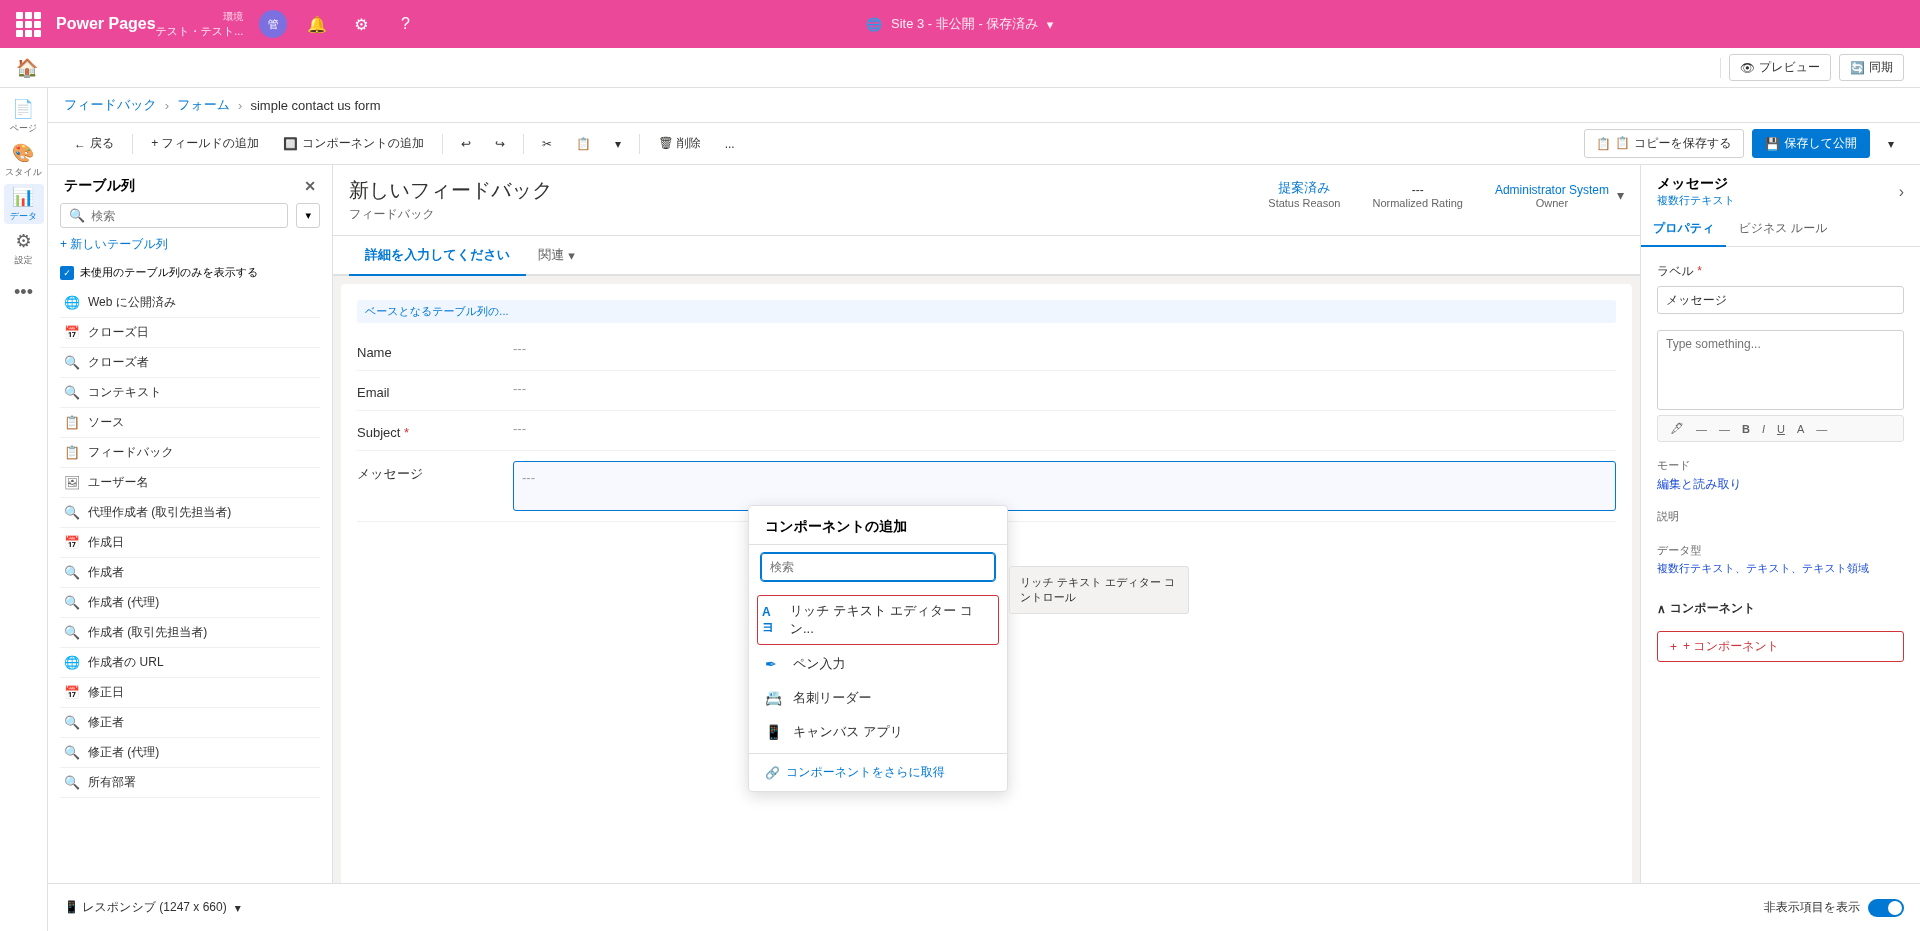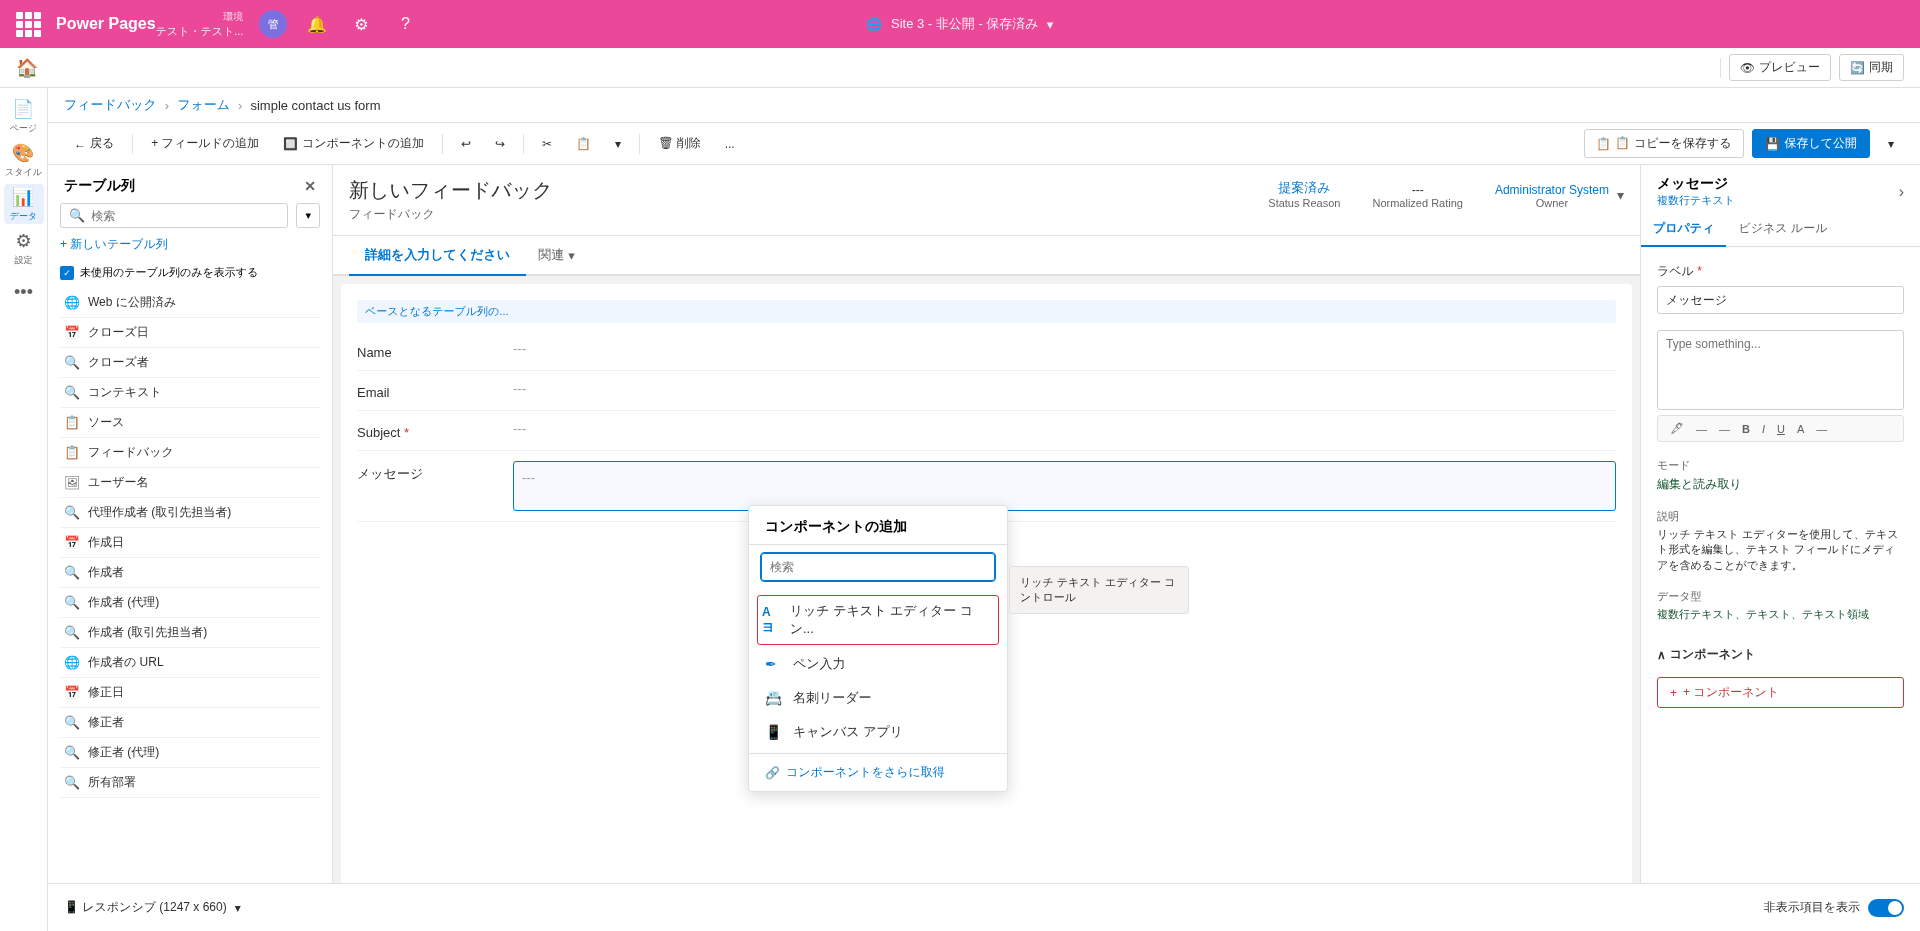--- a/index.html
+++ b/index.html
@@ -257,21 +257,21 @@
       height: 80px; resize: none; font-family: inherit;
     }
     .rich-text-toolbar {
       display: flex; gap: 4px; padding: 4px 8px;
       border: 1px solid #e0e0e0; border-radius: 3px;
       background: #f9f9f9; align-items: center; font-size: 11px; color: #616161;
       flex-wrap: wrap; margin-top: 2px;
     }
     .rt-btn { padding: 2px 4px; cursor: pointer; border-radius: 2px; }
     .panel-field-label { font-size: 11px; color: #666; margin-bottom: 3px; }
-    .panel-field-value { font-size: 12px; color: #14532d; }
+    .panel-field-value { font-size: 12px; color: #1d4ed8; }
     .panel-section-title { font-size: 12px; font-weight: 600; color: #323130; margin: 8px 0 6px; display: flex; align-items: center; gap: 4px; }
     .component-add-btn {
       display: flex; align-items: center; gap: 6px;
       padding: 6px 12px; border: 1px solid #d13438; border-radius: 3px;
       color: #d13438; background: white; cursor: pointer; font-size: 12px;
       margin: 8px 16px;
     }
 
     
     .component-popup {
@@ -674,21 +674,20 @@
           <span class="rt-btn">A</span>
           <span class="rt-btn">—</span>
         </div>
       </div>
       <div class="panel-section">
         <div class="panel-field-label">モード</div>
         <div class="panel-field-value">編集と読み取り</div>
       </div>
       <div class="panel-section">
         <div class="panel-field-label">説明</div>
-        <div class="panel-field-value" style="font-size:11px;color:#323130;line-height:1.4;">リッチ テキスト エディターを使用して、テキスト形式を編集し、テキスト フィールドにメディアを含めることができます。</div>
       </div>
       <div class="panel-section">
         <div class="panel-field-label">データ型</div>
         <div class="panel-field-value" style="font-size:11px;">複数行テキスト、テキスト、テキスト領域</div>
       </div>
       <div style="margin-top:8px;padding:0 16px;">
         <div class="panel-section-title">
           <span>∧</span>
           <span>コンポーネント</span>
         </div>

